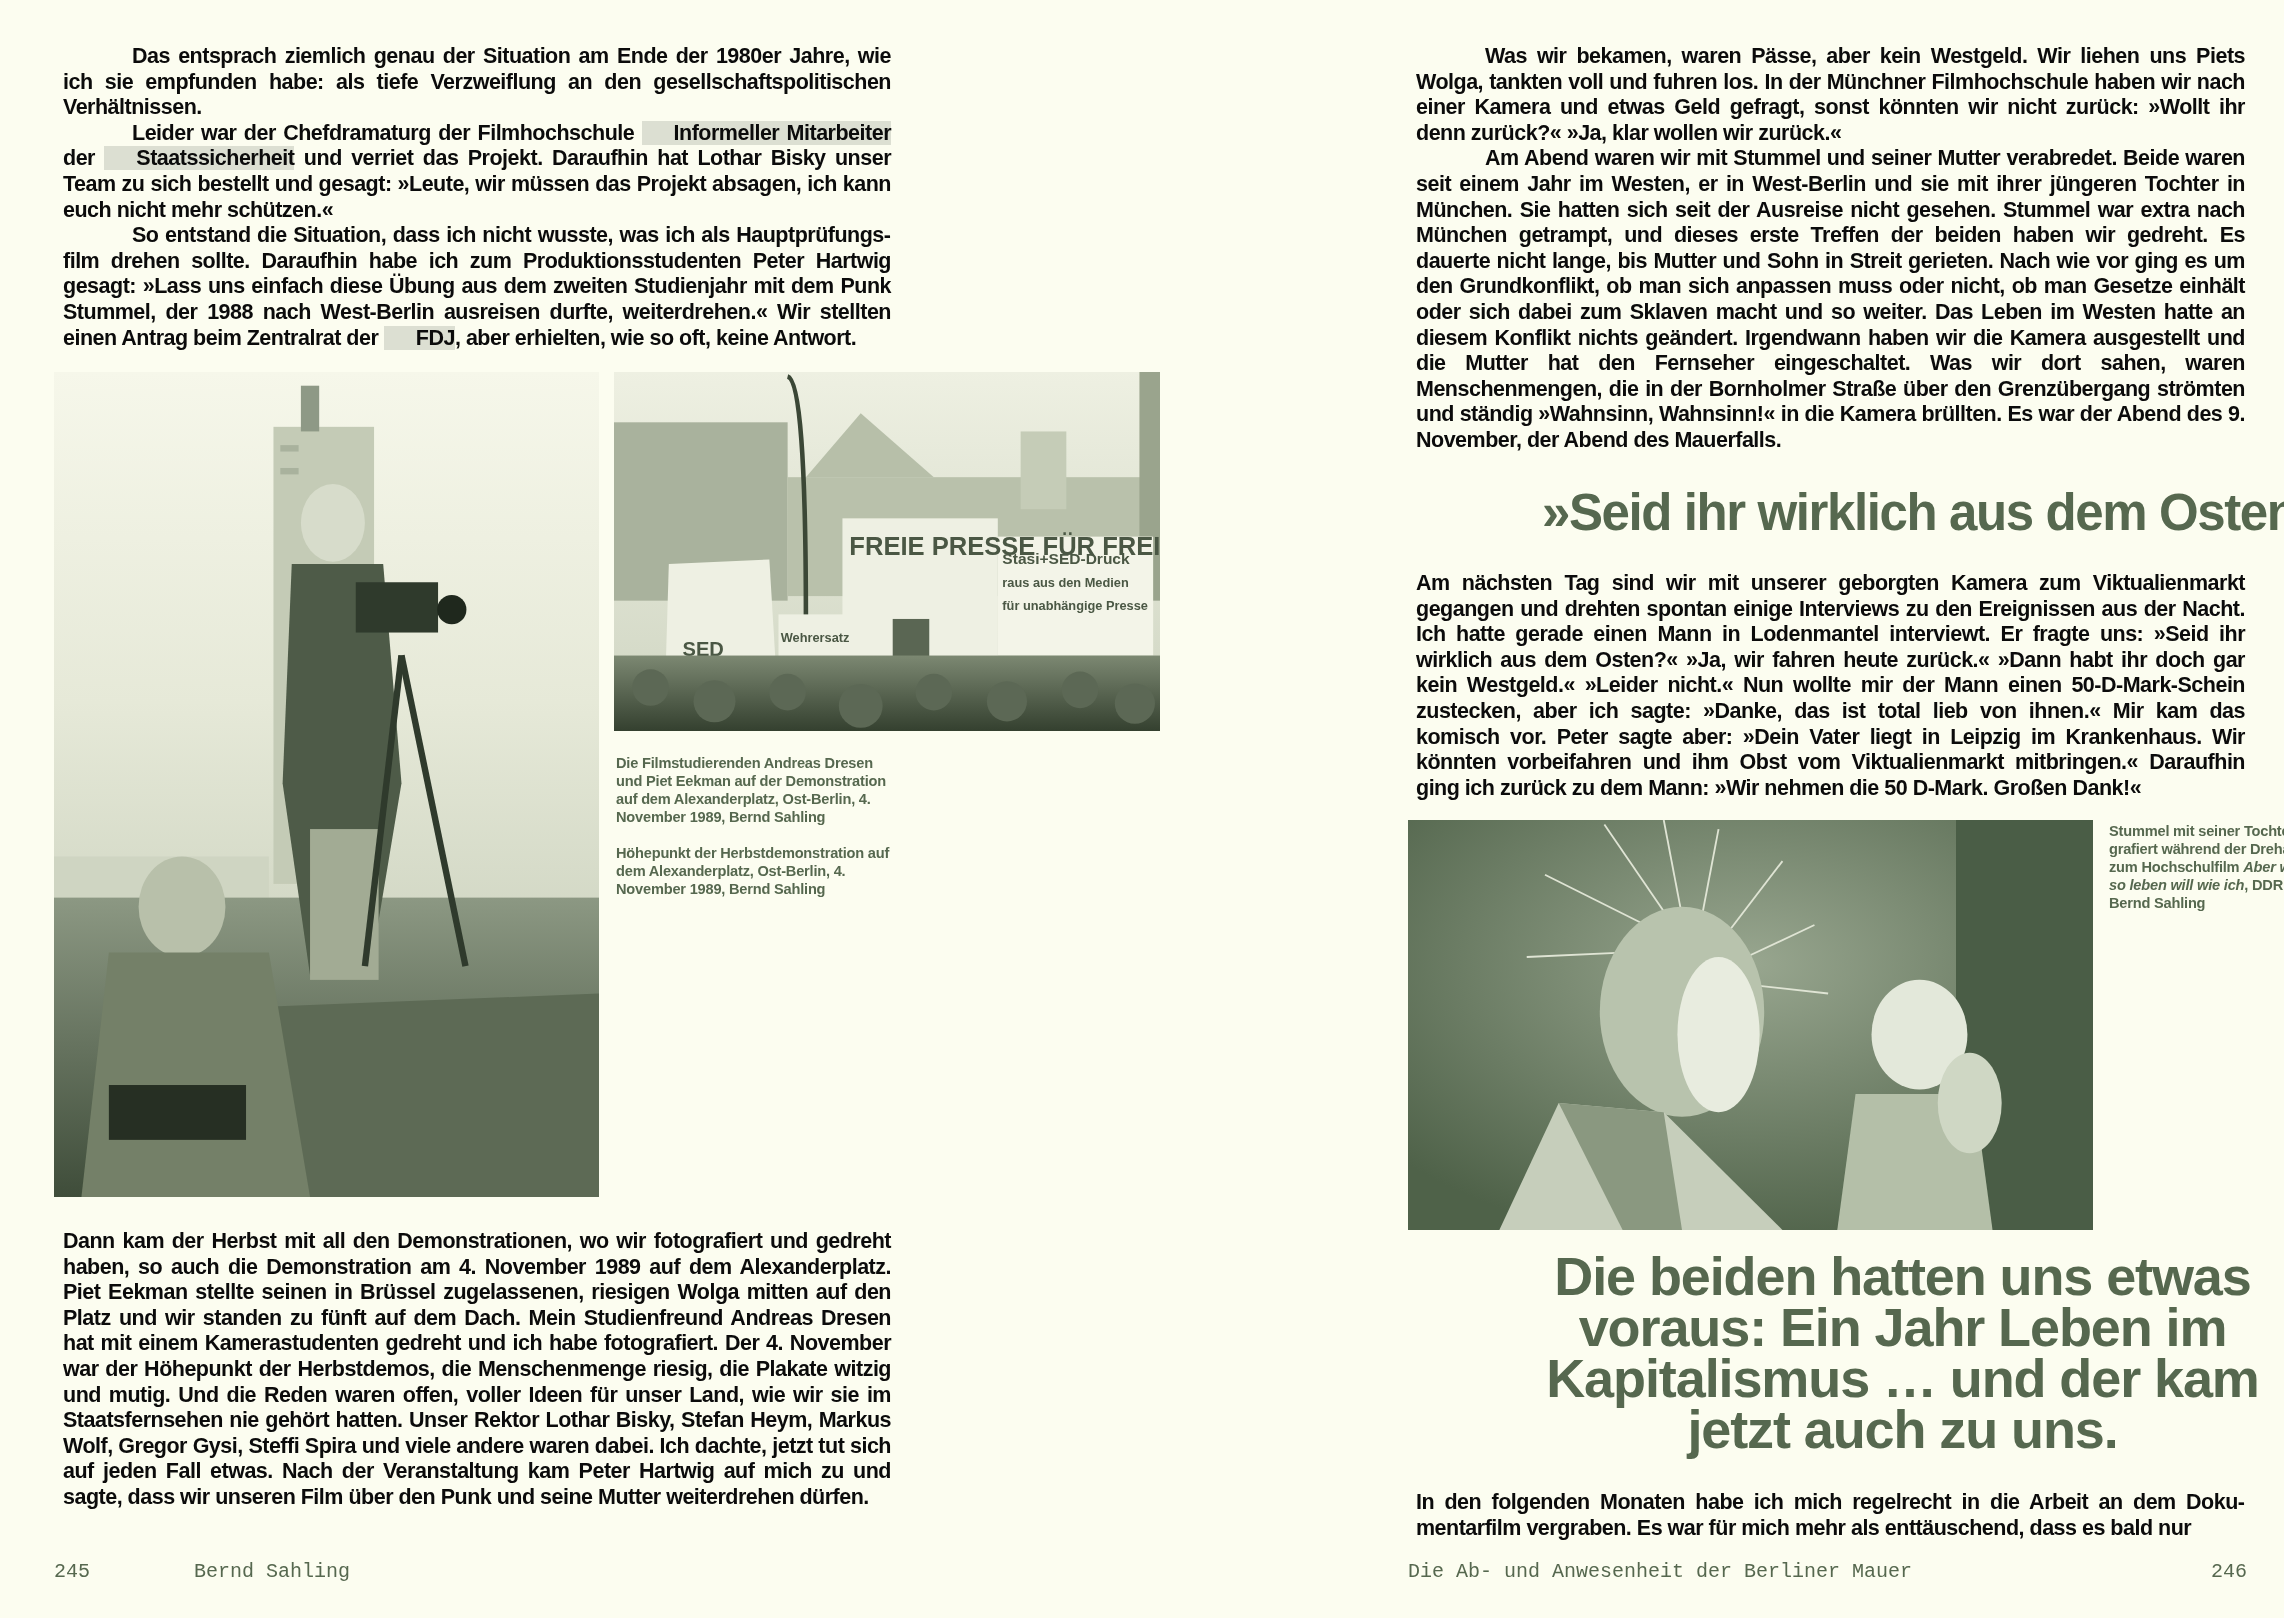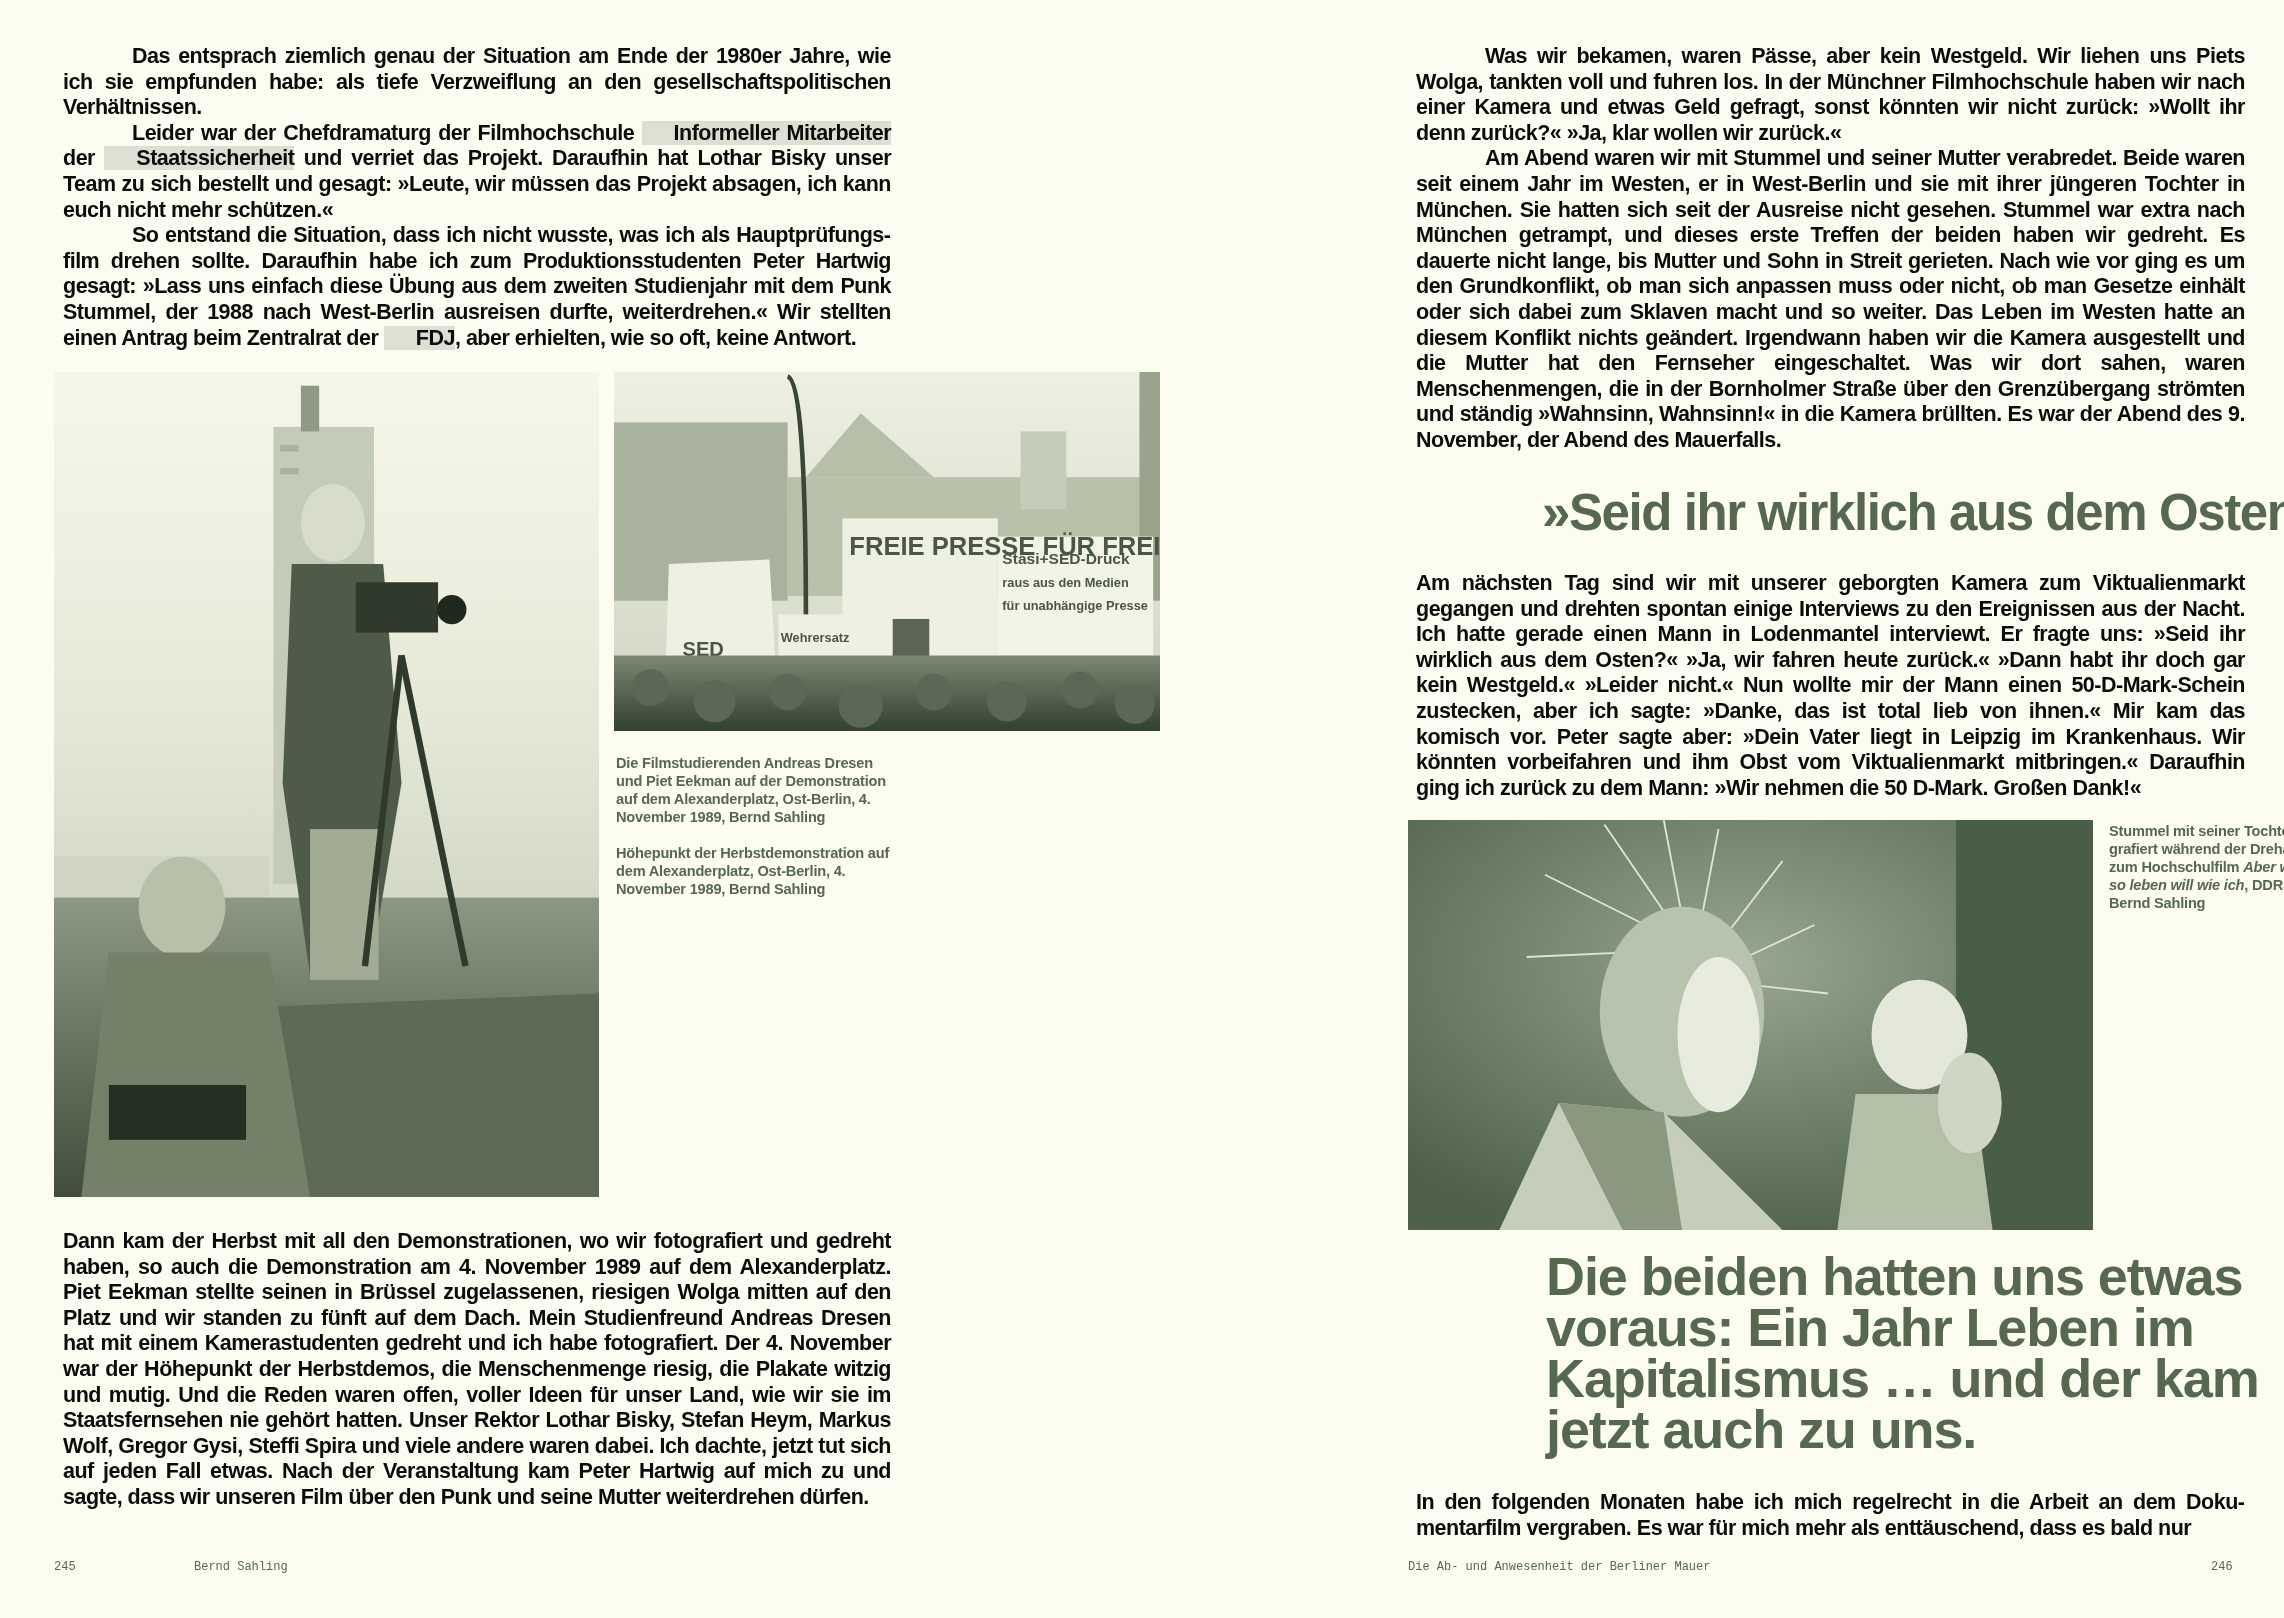--- a/index.html
+++ b/index.html
@@ -15,21 +15,21 @@
     text-align:justify; margin:8px;
   }
   .body-text p { margin:0; }
   .indent { text-indent:69px; }
   .hl { background:#dcdfd2;padding-left:32px; }
   .caption {
     font-size:14.6px; line-height:18px; font-weight:bold; color:#56684f; letter-spacing:-0.2px;
   }
   .caption p { margin:0; }
   .caption .gap { height:18px; }
-  .footer { font-family:"Liberation Mono", monospace; font-size:12px; color:#56684f; }
+  .footer { font-family:"Liberation Mono", monospace; font-size:20px; color:#56684f; }
   .pull { font-size:51px; font-weight:bold; color:#56684f; letter-spacing:-1.4px; white-space:nowrap; }
   .headline { font-size:54px; line-height:51px; font-weight:bold; color:#56684f; letter-spacing:-1.1px; }
   .photo { overflow:hidden; }
   .photo svg { display:block; width:100%; height:100%; }
 </style>
 </head>
 <body>
 
 <div class="abs" style="left:0;top:0;width:1214px;height:1618px;">
 
@@ -193,21 +193,21 @@
       <ellipse cx="1230" cy="620" rx="70" ry="110" fill="#cfd7c4"></ellipse>
     </svg>
   </div>
 
   <div class="abs caption" style="left:895px;top:822px;width:247px;">
     <p>
       <span>Stummel mit seiner Tochter, foto­grafiert während der Dreharbeiten zum Hochschulfilm </span><i>Aber wenn man so leben will wie ich</i><span>, DDR, 1988, Bernd Sahling</span>
     </p>
   </div>
 
-  <div class="abs headline" style="left:332px;top:1251px;width:713px;">Die beiden hatten uns etwas voraus: Ein Jahr Leben im Kapitalismus … und der kam jetzt auch zu uns.</div>
+  <div class="abs headline" style="left:332px;top:1251px;width:713px;text-align:center;">Die beiden hatten uns etwas voraus: Ein Jahr Leben im Kapitalismus … und der kam jetzt auch zu uns.</div>
 
   <div class="abs body-text" style="left:194px;top:1482px;width:829px;">
     <p>In den folgenden Monaten habe ich mich regelrecht in die Arbeit an dem Doku­mentarfilm vergraben. Es war für mich mehr als enttäuschend, dass es bald nur</p>
   </div>
 
   <div class="abs footer" style="left:194px;top:1560px;">Die Ab- und Anwesenheit der Berliner Mauer</div>
   <div class="abs footer" style="left:989px;top:1560px;margin-left:8px;">246</div>
 </div>
 
 

